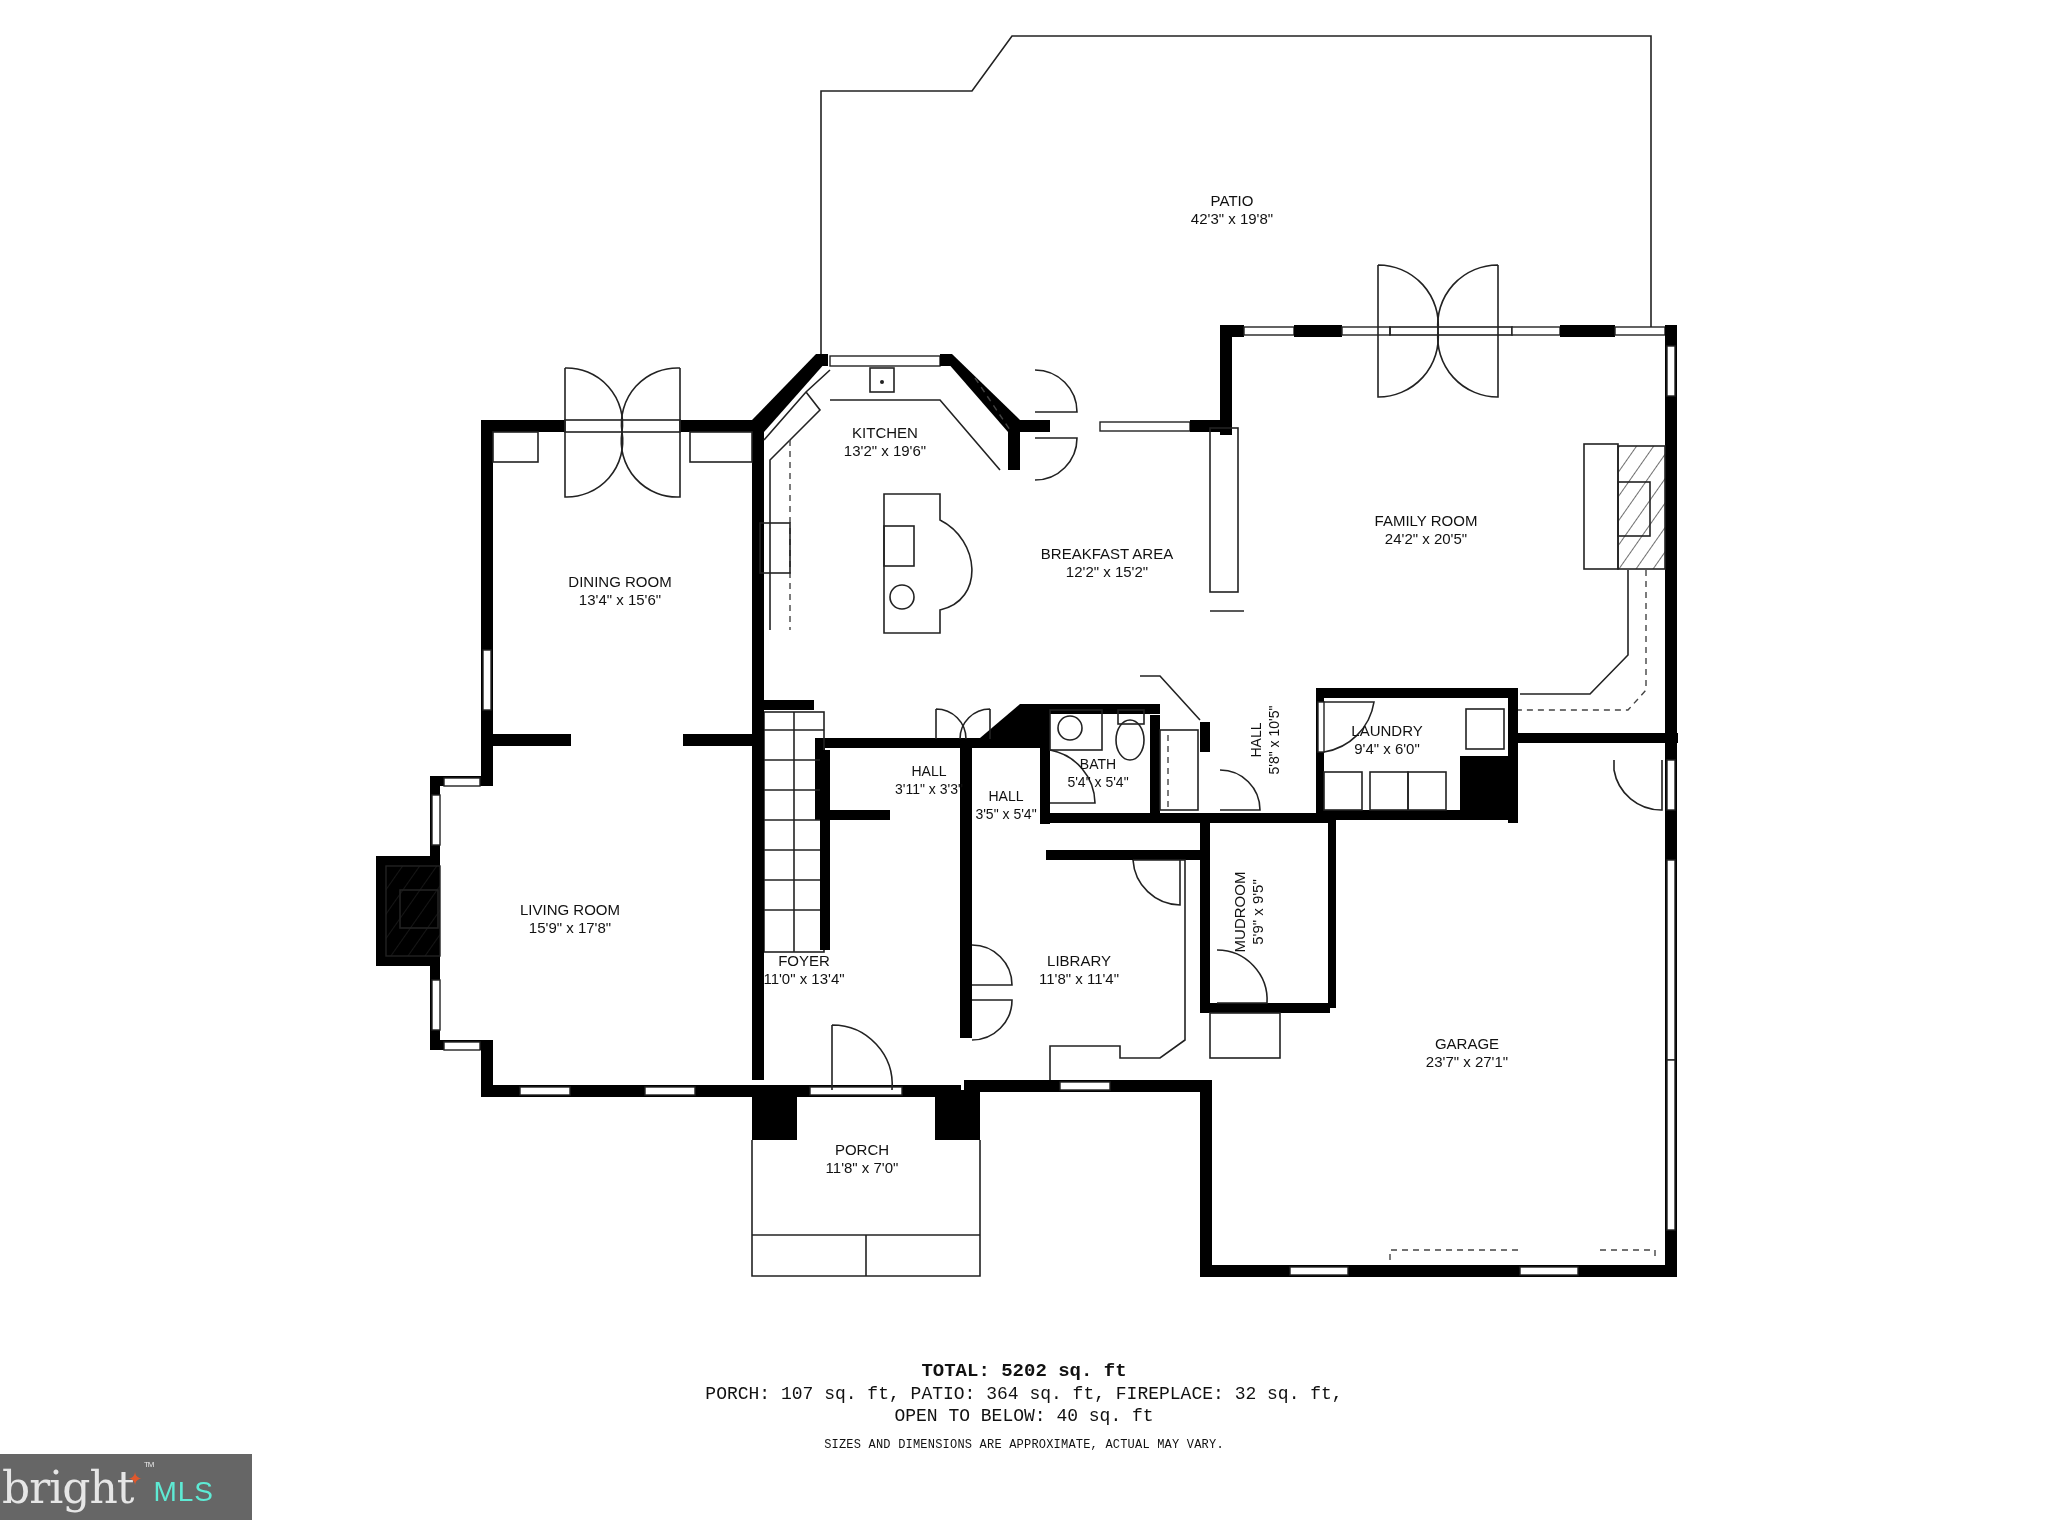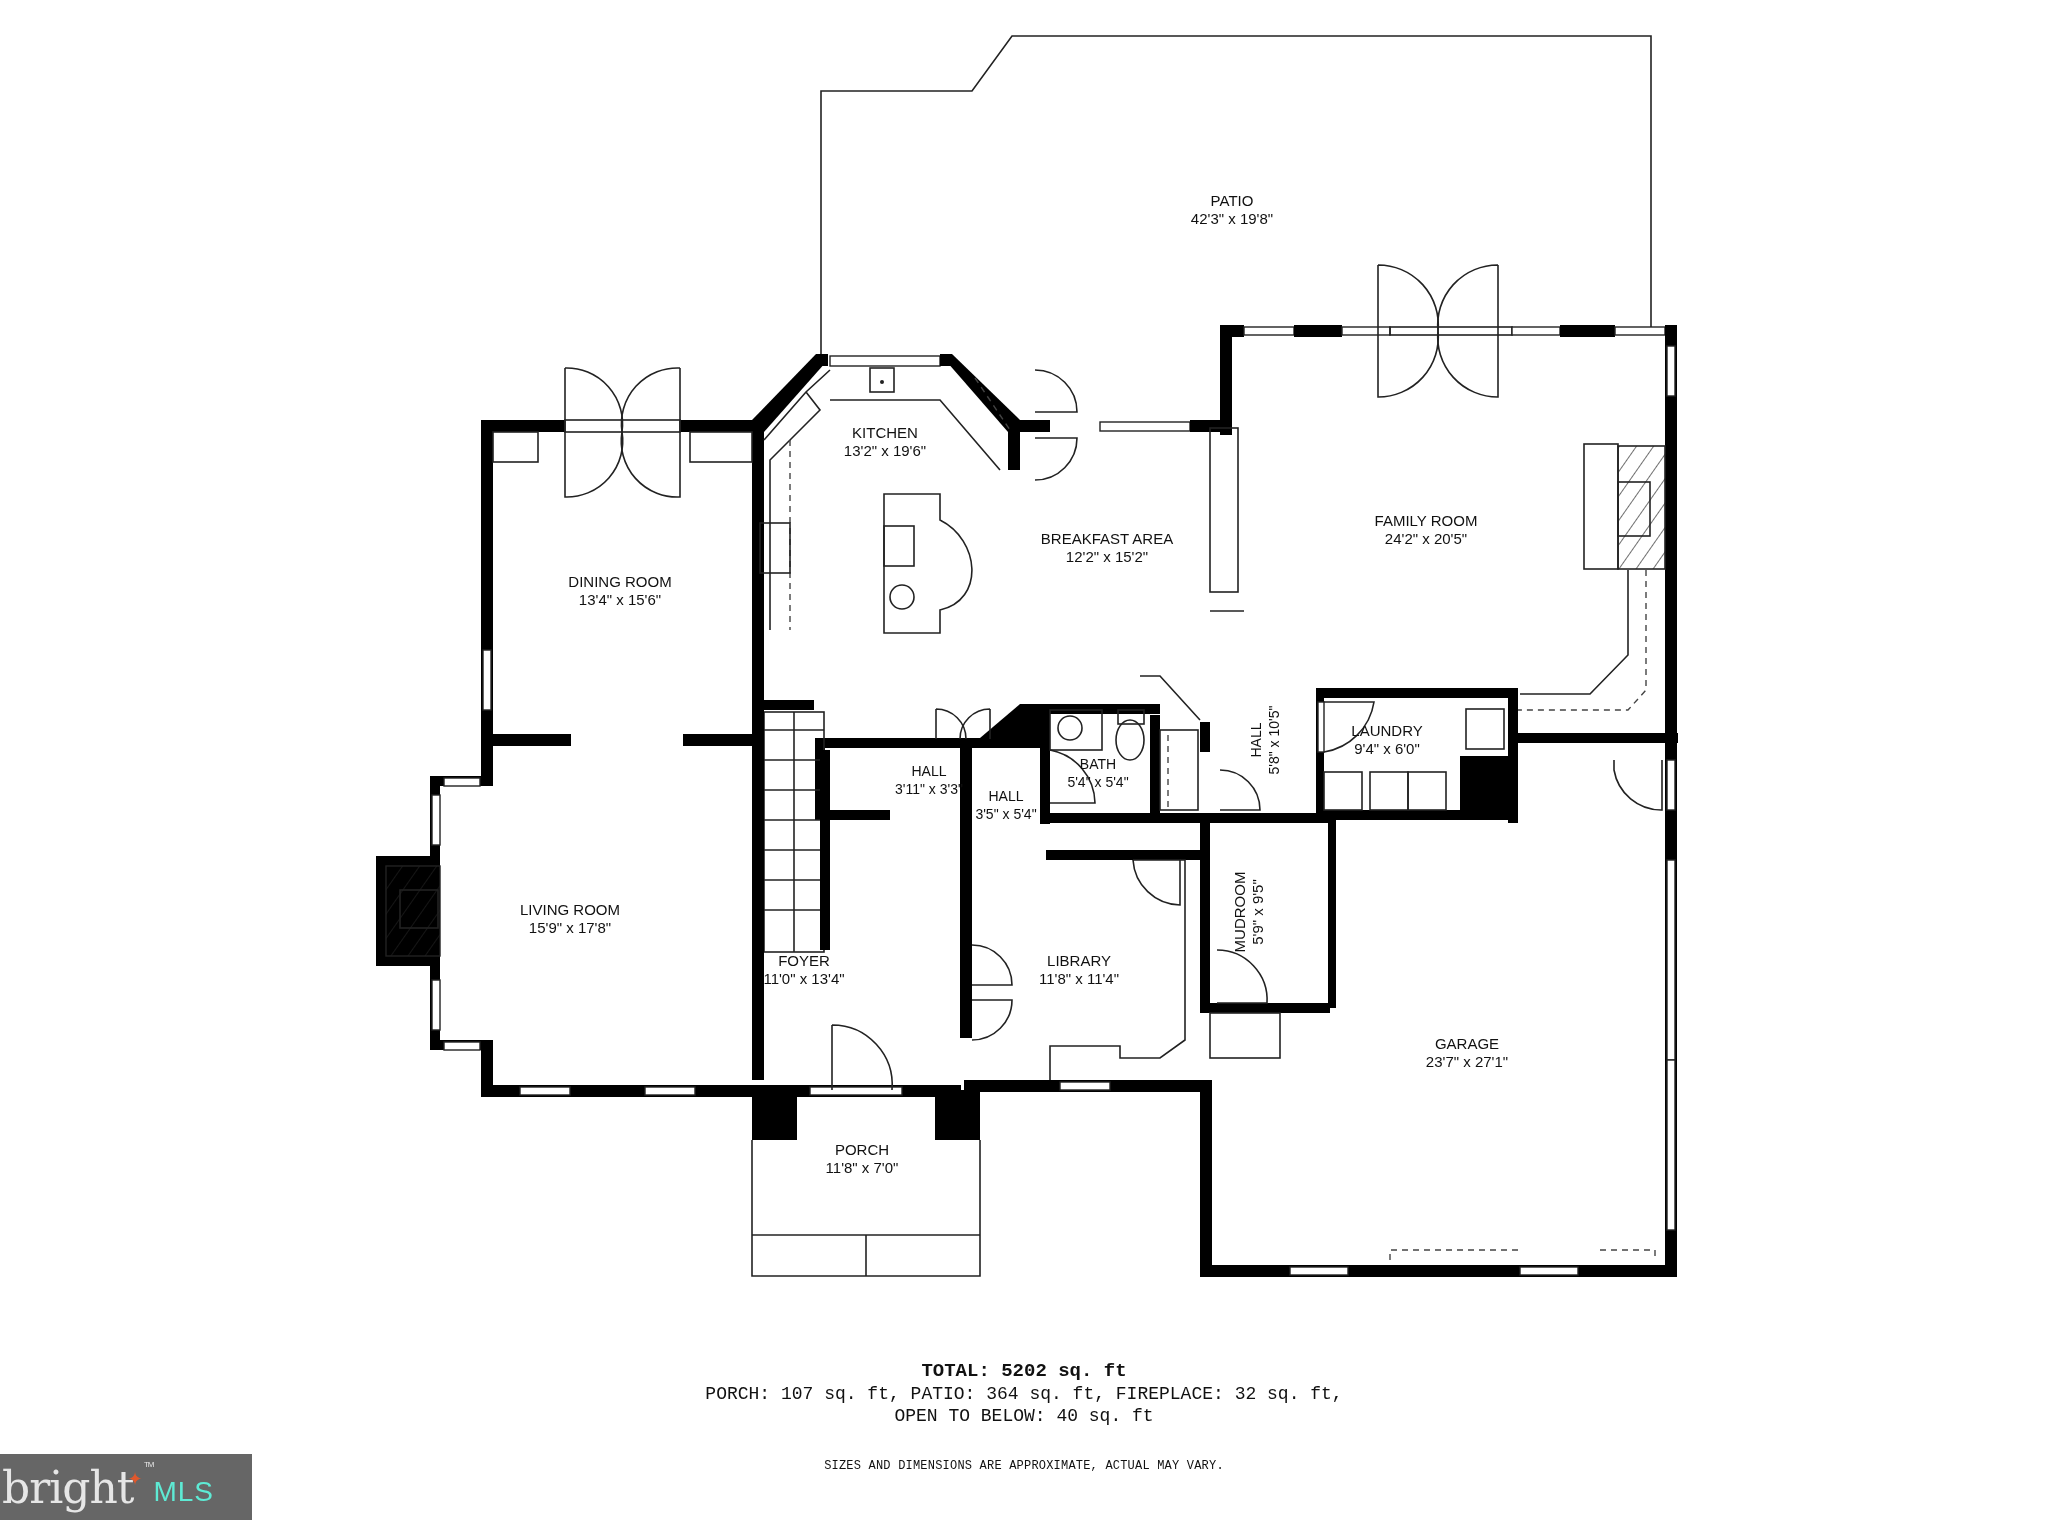--- a/index.html
+++ b/index.html
@@ -9,21 +9,21 @@
   .thin { fill:none; stroke:#222; stroke-width:1.6; }
   .dash { fill:none; stroke:#444; stroke-width:1.4; stroke-dasharray:6 5; }
   .win { fill:#fff; stroke:#222; stroke-width:1.4; }
   .room-label { position:absolute; text-align:center; font-size:15px; line-height:18px; color:#111; transform:translateX(-50%); white-space:nowrap; }
   .room-label .nm { display:block; }
   .room-label .dim { display:block; }
   .vert { transform:translateX(-50%) rotate(-90deg); transform-origin:center center; }
   .summary { position:absolute; left:0; width:2048px; top:1360px; text-align:center; font-family:Liberation Mono, monospace; }
   .summary .total { font-weight:bold; font-size:19px; line-height:23px; }
   .summary .line { font-size:18px; line-height:22px; }
-  .summary .disclaimer { font-size:12px; margin-top:32px; letter-spacing:0.2px; }
+  .summary .disclaimer { font-size:12px; margin-top:11px; letter-spacing:0.2px; }
   .logo { position:absolute; left:0; top:1454px; width:252px; height:66px; background:#666666; display:flex; align-items:center; padding-left:2px; box-sizing:border-box; }
   .logo .brand { font-family:"DejaVu Serif", serif; font-size:44px; color:#e6e6e6; letter-spacing:-1px; position:relative; }
   .logo .star { position:absolute; right:-8px; top:6px; color:#e0582c; font-size:18px; }
   .logo .tm { position:absolute; right:-20px; top:-2px; color:#e6e6e6; font-size:8px; font-family:"Liberation Sans", sans-serif; }
   .logo .mls { font-family:"Liberation Sans", sans-serif; color:#5eead4; font-size:28px; margin-left:20px; margin-top:10px; letter-spacing:1px; }
 </style>
 </head>
 <body>
 
 <svg id="plan" viewBox="0 0 2048 1536" xmlns="http://www.w3.org/2000/svg">
@@ -229,21 +229,21 @@
 </svg>
 
 <div class="room-label" style="left:1232px;top:192px;">
   <span class="nm">PATIO</span>
   <span class="dim">42'3" x 19'8"</span>
 </div>
 <div class="room-label" style="left:885px;top:424px;">
   <span class="nm">KITCHEN</span>
   <span class="dim">13'2" x 19'6"</span>
 </div>
-<div class="room-label" style="left:1107px;top:530px;">
+<div class="room-label" style="left:1107px;top:545px;">
   <span class="nm">BREAKFAST AREA</span>
   <span class="dim">12'2" x 15'2"</span>
 </div>
 <div class="room-label" style="left:1426px;top:512px;">
   <span class="nm">FAMILY ROOM</span>
   <span class="dim">24'2" x 20'5"</span>
 </div>
 <div class="room-label" style="left:620px;top:573px;">
   <span class="nm">DINING ROOM</span>
   <span class="dim">13'4" x 15'6"</span>

